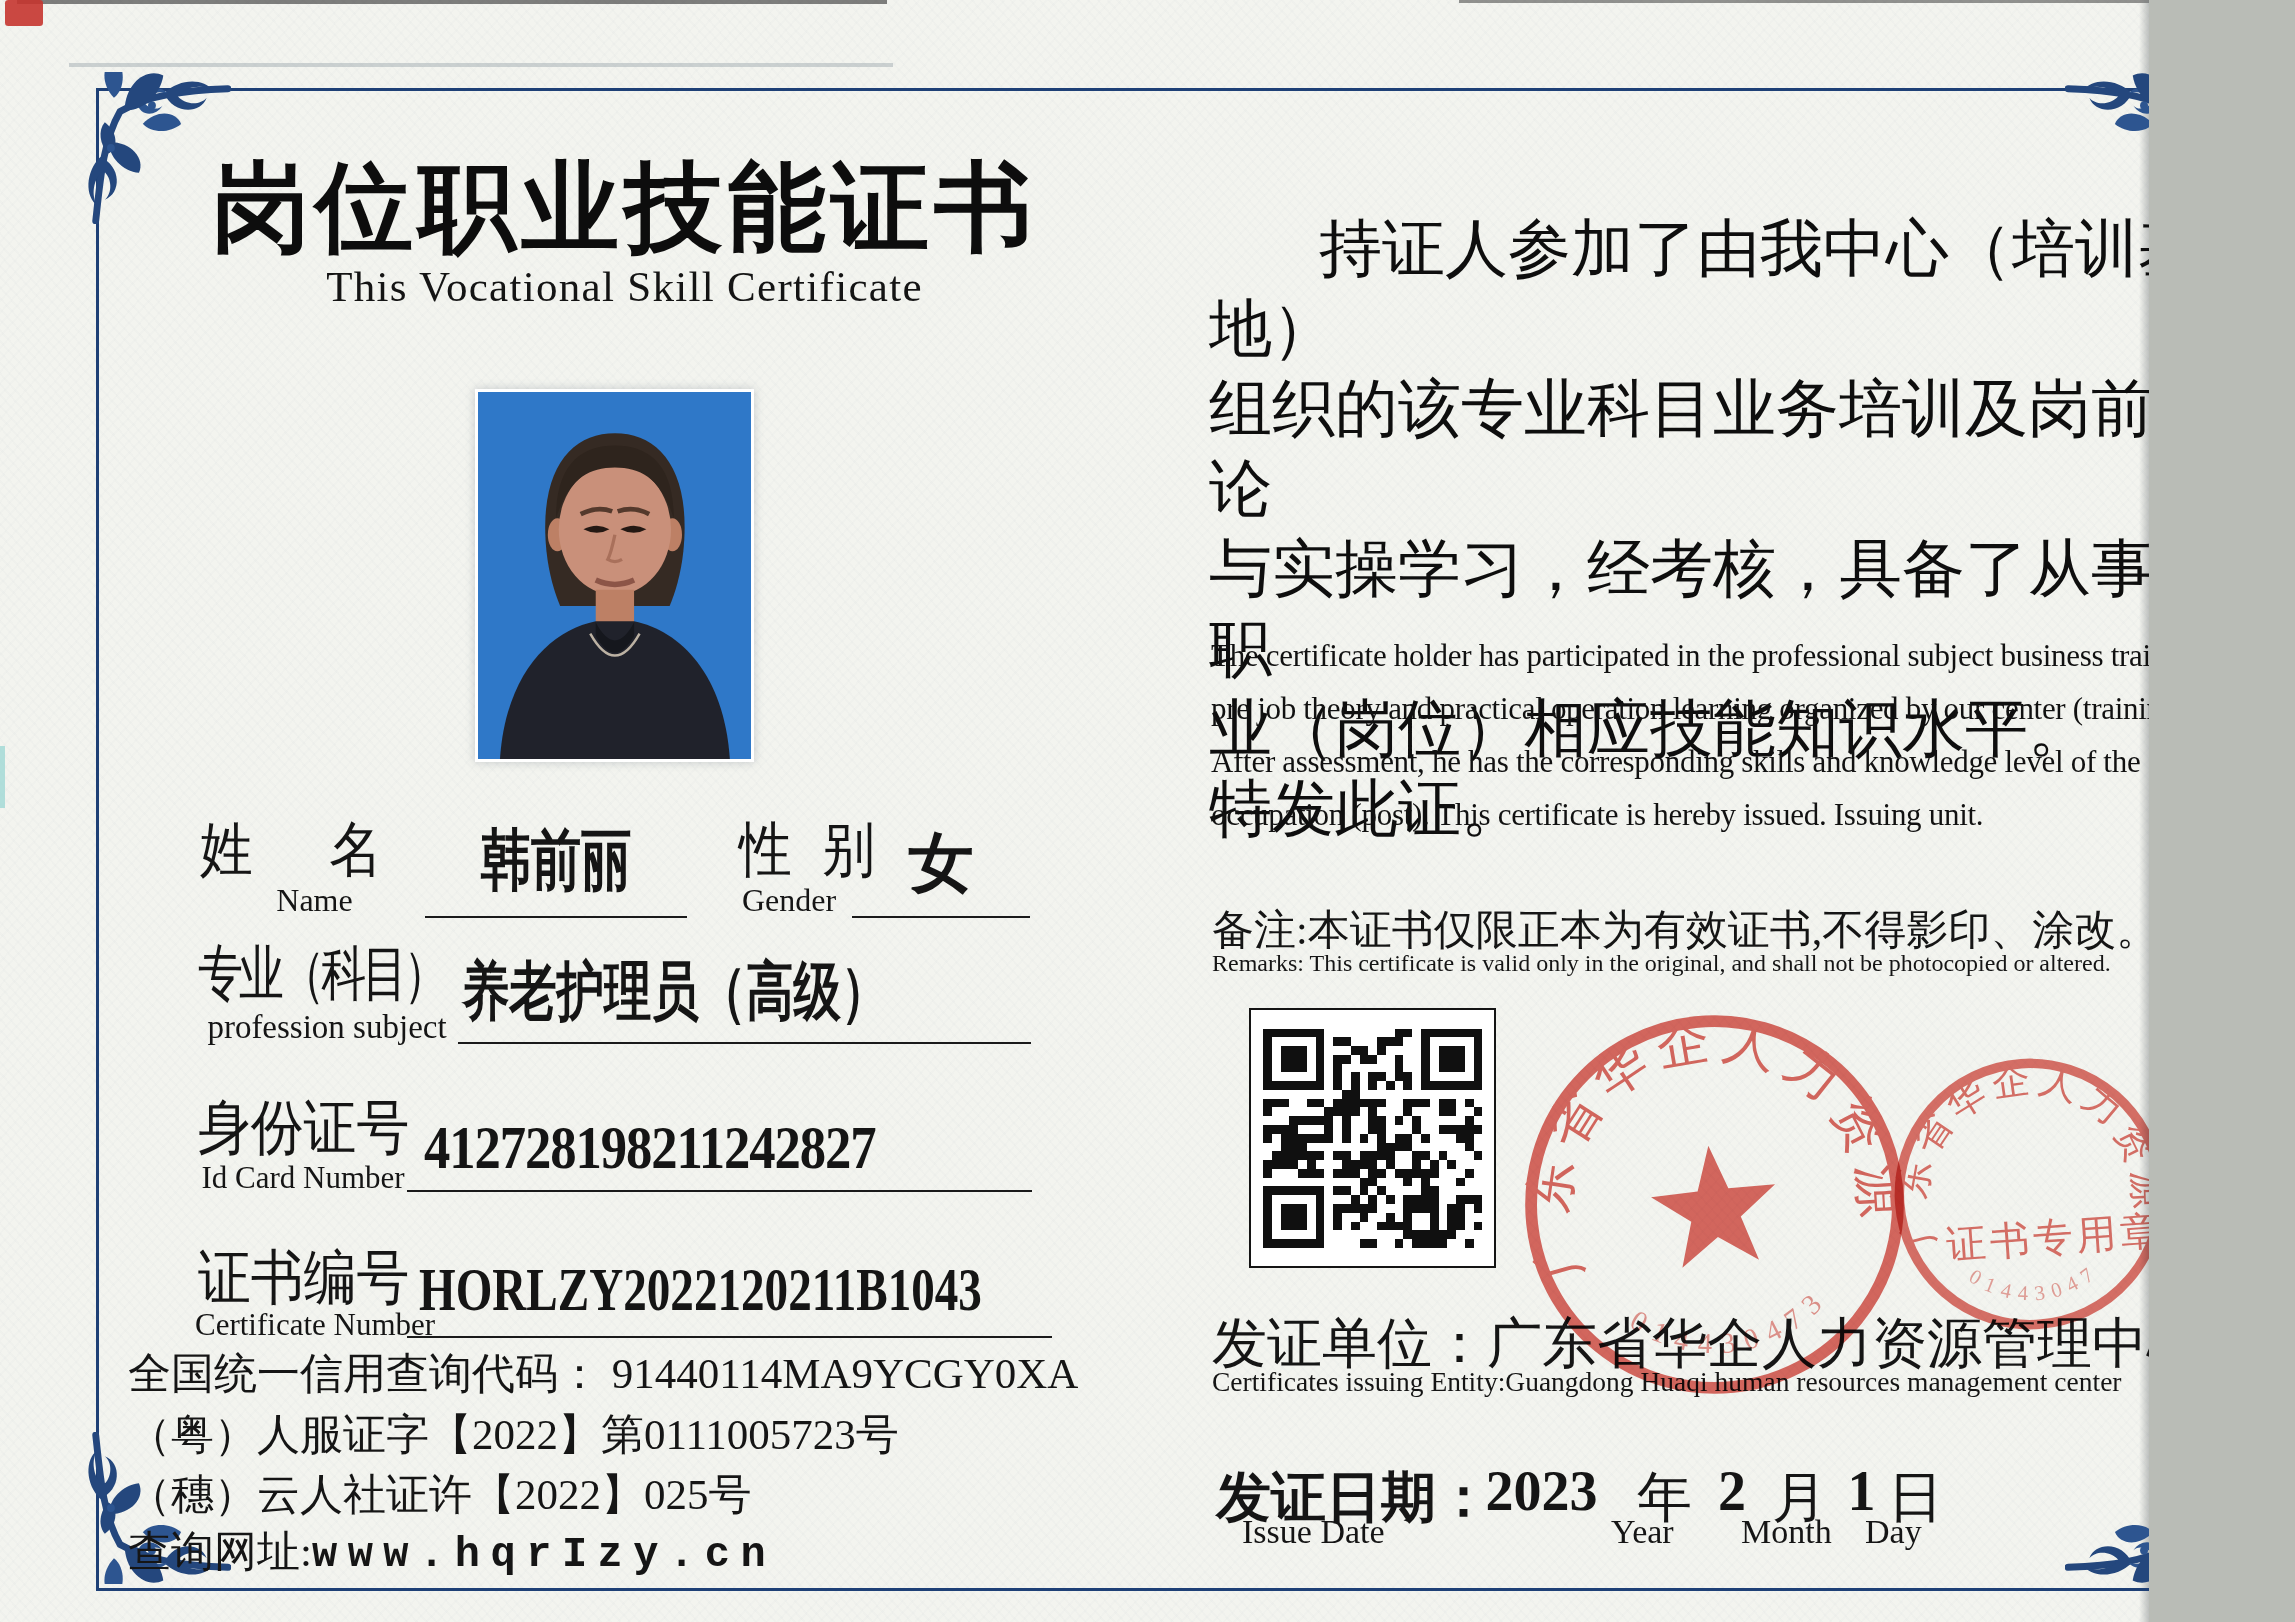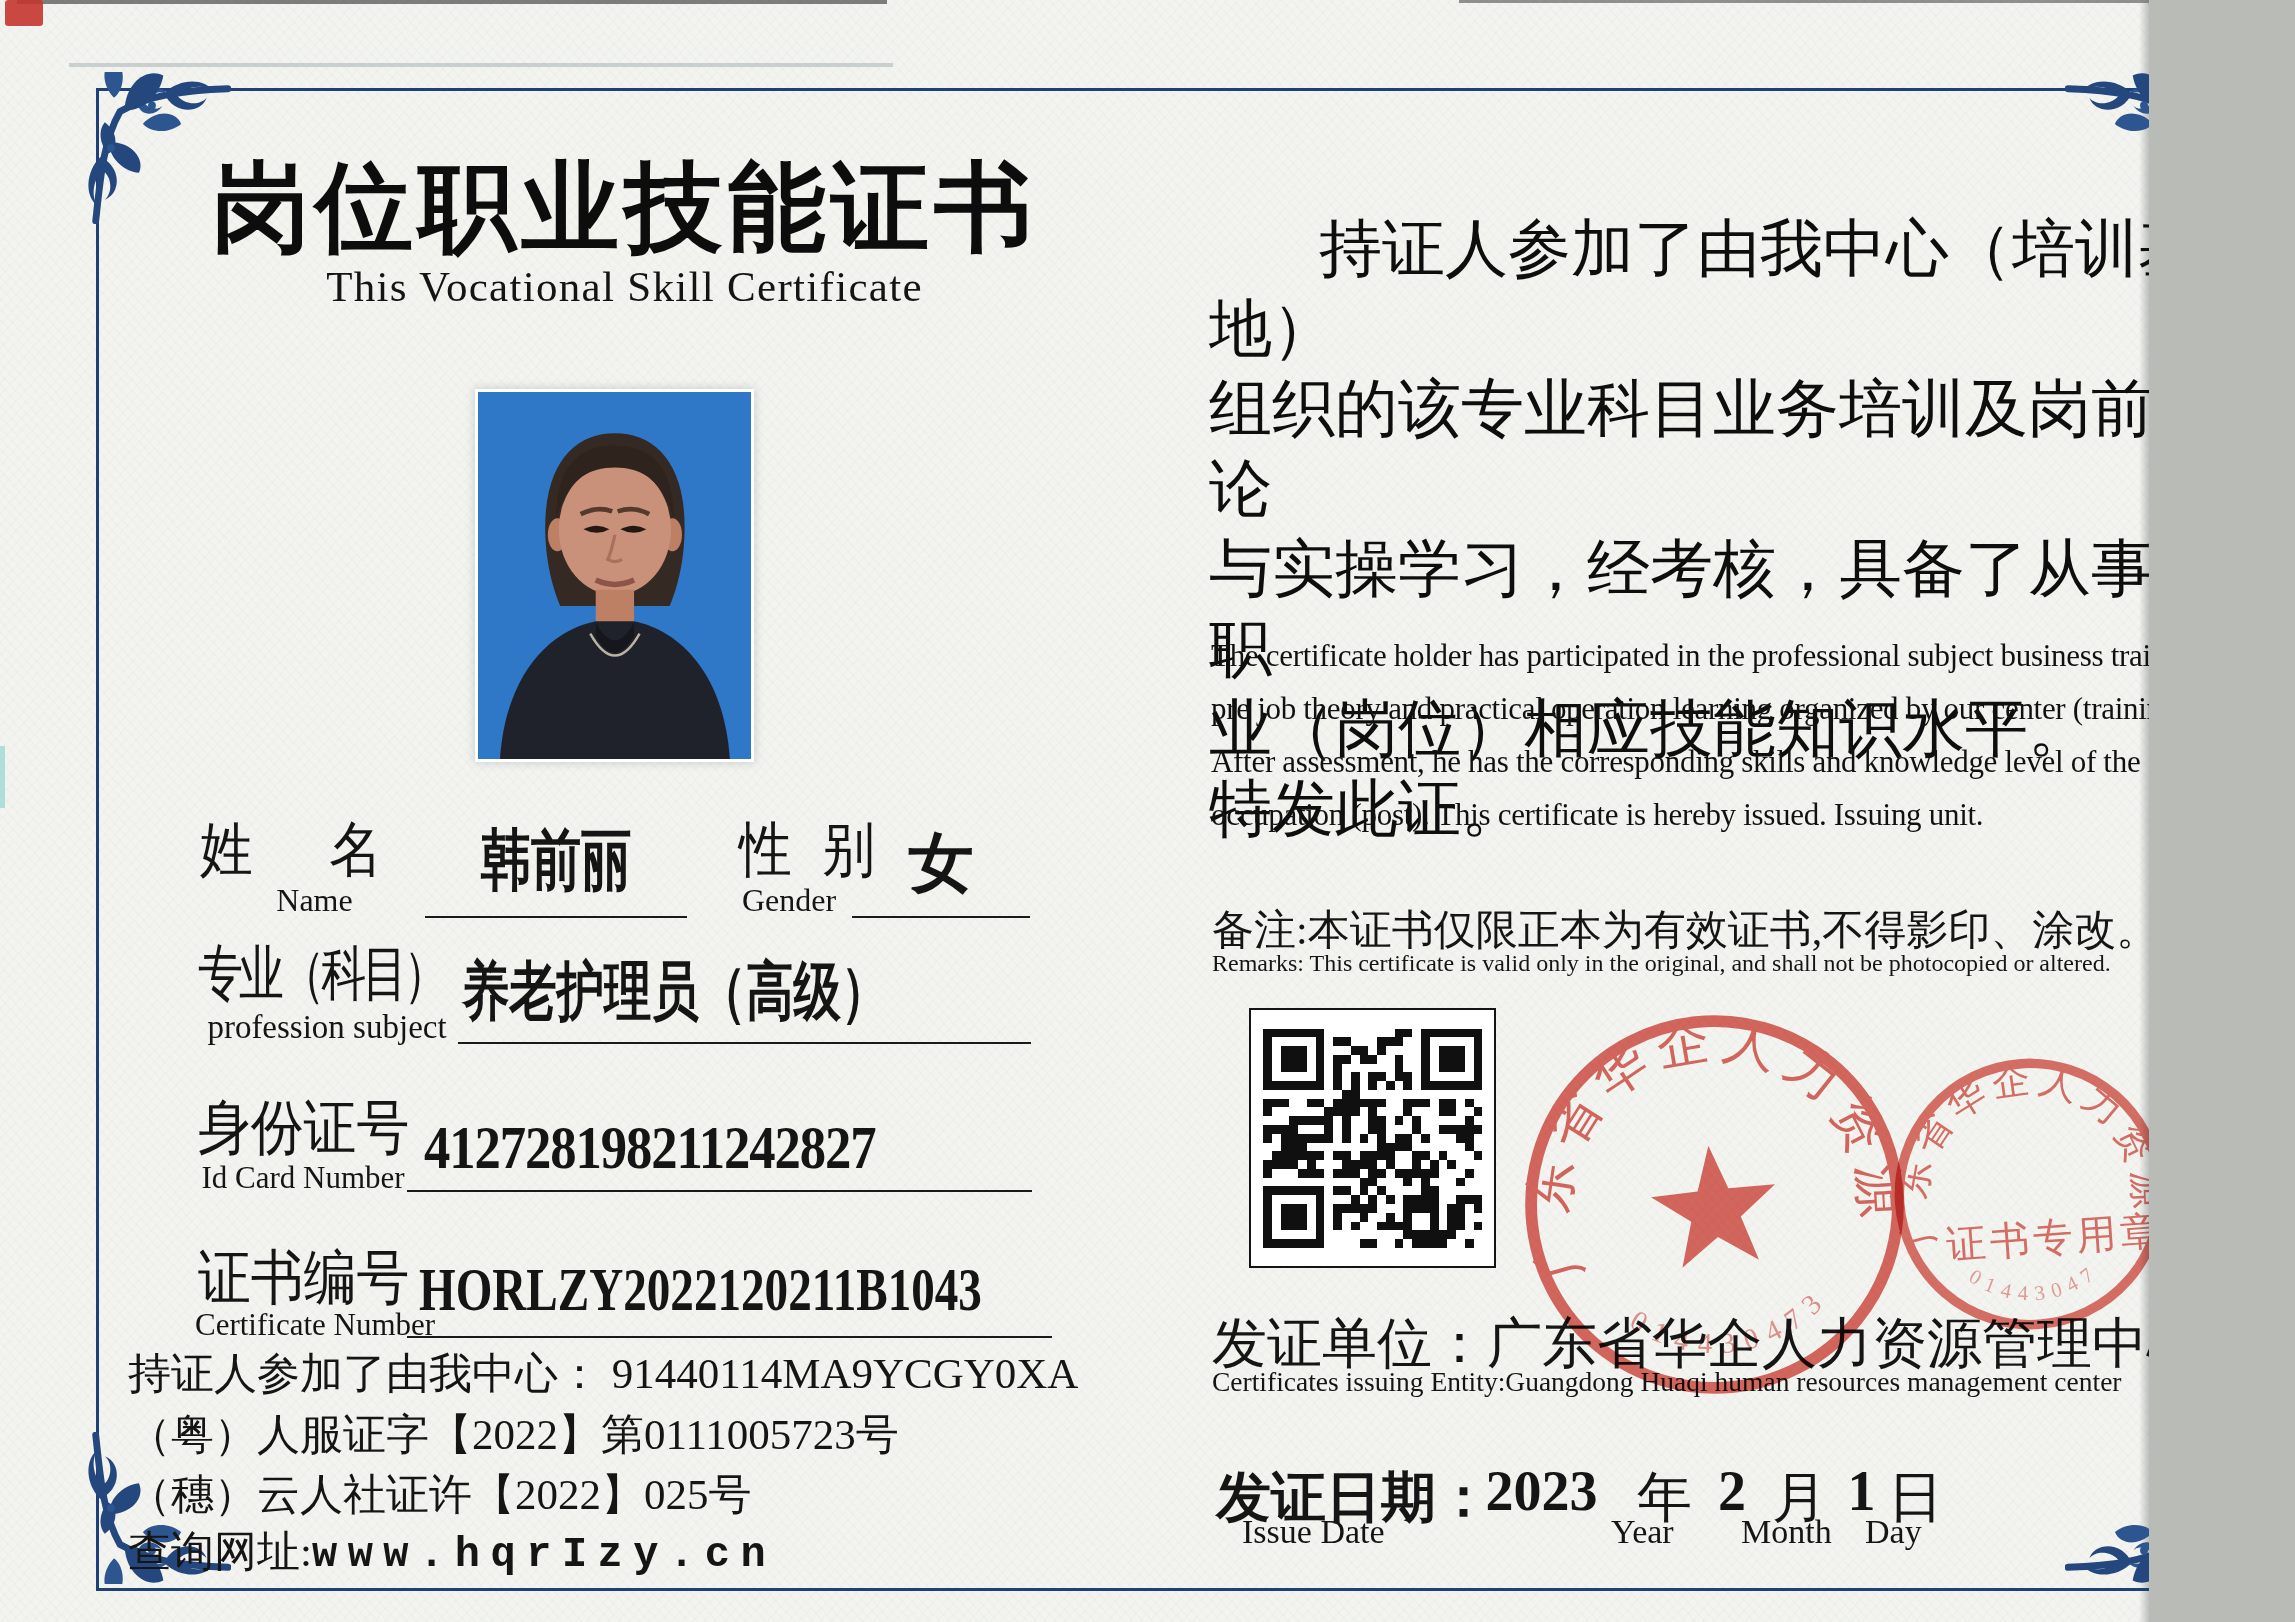--- a/index.html
+++ b/index.html
@@ -154,21 +154,21 @@
   <div class="abs cnlabel" style="left:198px;top:1088px;">身份证号</div>
   <div class="abs enlabel" style="left:195px;top:1160px;width:216px;font-size:31px;">Id Card Number</div>
   <div class="abs val" style="left:424px;top:1112px;font-size:62px;letter-spacing:-1.3px;transform:scaleX(.85);transform-origin:0 50%;">412728198211242827</div>
   <div class="u" style="left:407px;top:1190px;width:625px;"></div>
 
   <div class="abs cnlabel" style="left:198px;top:1238px;">证书编号</div>
   <div class="abs enlabel" style="left:195px;top:1307px;width:216px;font-size:31px;">Certificate Number</div>
   <div class="abs val" style="left:419px;top:1254px;font-size:62px;transform:scaleX(.76);transform-origin:0 50%;">HORLZY2022120211B1043</div>
   <div class="u" style="left:407px;top:1336px;width:645px;"></div>
 
-  <div class="abs footline" style="left:128px;top:1345px;">持证人参加了由我中心： 91440114MA9YCGY0XA</div>
+  <div class="abs footline" style="left:128px;top:1345px;">全国统一信用查询代码： 91440114MA9YCGY0XA</div>
   <div class="abs footline" style="left:128px;top:1406px;">（粤）人服证字【2022】第0111005723号</div>
   <div class="abs footline" style="left:128px;top:1466px;">（穗）云人社证许【2022】025号</div>
   <div class="abs footline" style="left:128px;top:1523px;">
     <span>查询网址:</span><span style="font-family:'Liberation Mono','DejaVu Sans Mono',monospace;font-size:42px;letter-spacing:10.5px;font-weight:bold;">www.hqrIzy.cn</span>
   </div>
 
   <div class="abs para-cn" style="left:1209px;top:209px;width:1047px;">
     <div class="ind">持证人参加了由我中心（培训基地）</div>
     <div>组织的该专业科目业务培训及岗前理论</div>
     <div>与实操学习，经考核，具备了从事该职</div>

